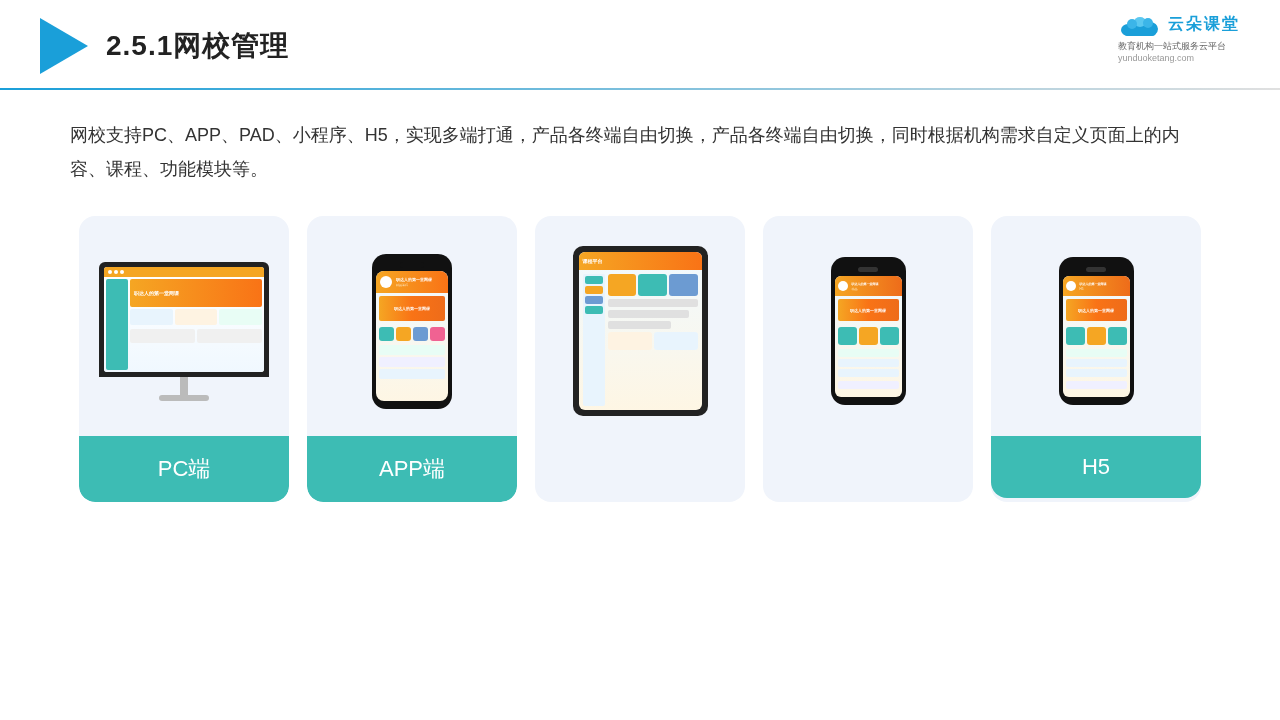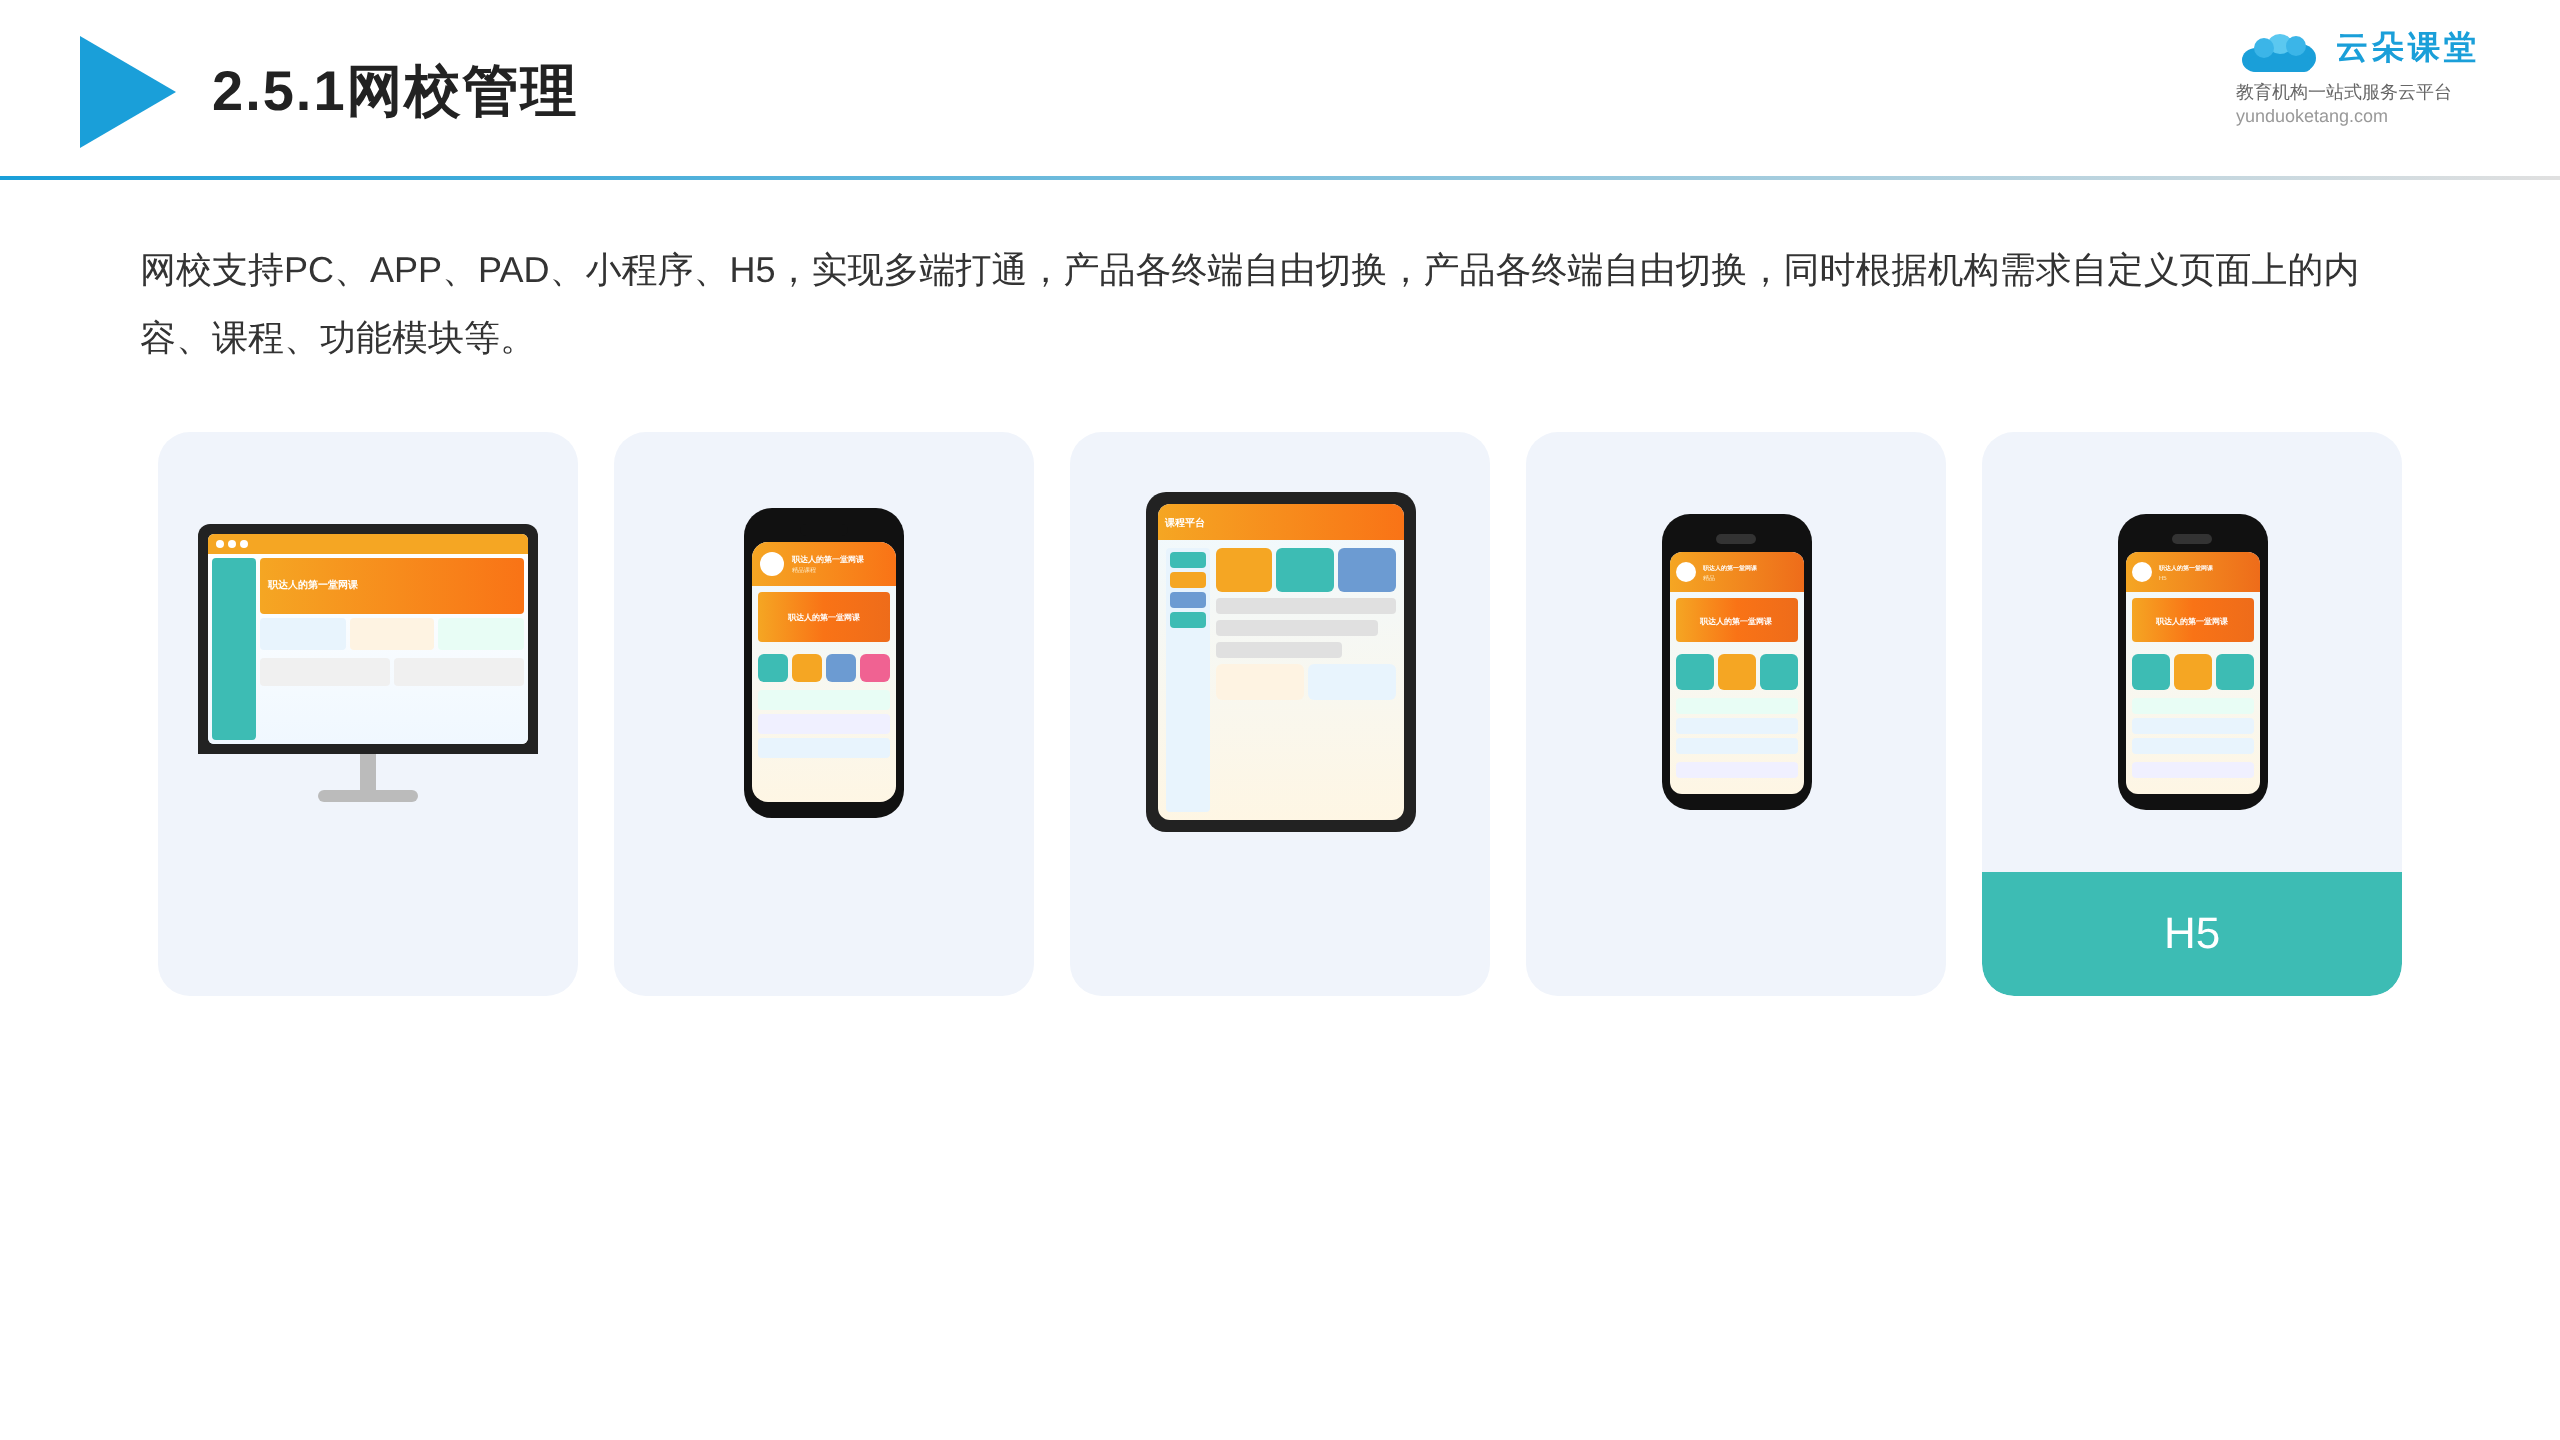--- a/index.html
+++ b/index.html
@@ -496,20 +496,21 @@
                   <div style="flex:1;height:14px;background:#f0f0f0;border-radius:2px;"></div>
                 </div>
               </div>
             </div>
           </div>
         </div>
         <div class="monitor-stand"></div>
         <div class="monitor-base"></div>
       </div>
     </div>
+    <div class="card-label">PC端</div>
   </div>
 
   <div class="card">
     <div class="card-image-area">
       <div class="phone-mock">
         <div class="phone-body">
           <div class="phone-notch"></div>
           <div class="phone-screen">
             <div class="phone-screen-header">
               <div class="phone-avatar"></div>
@@ -529,20 +530,21 @@
                 <div class="phone-icon-box"></div>
               </div>
               <div class="phone-row" style="margin-top:2px;"></div>
               <div class="phone-row"></div>
               <div class="phone-row"></div>
             </div>
           </div>
         </div>
       </div>
     </div>
+    <div class="card-label">APP端</div>
   </div>
 
   <div class="card">
     <div class="card-image-area">
       <div class="tablet-mock">
         <div class="tablet-body">
           <div class="tablet-screen">
             <div class="tablet-top-bar">
               <span style="font-size:5px;color:#fff;font-weight:bold;">课程平台</span>
             </div>

